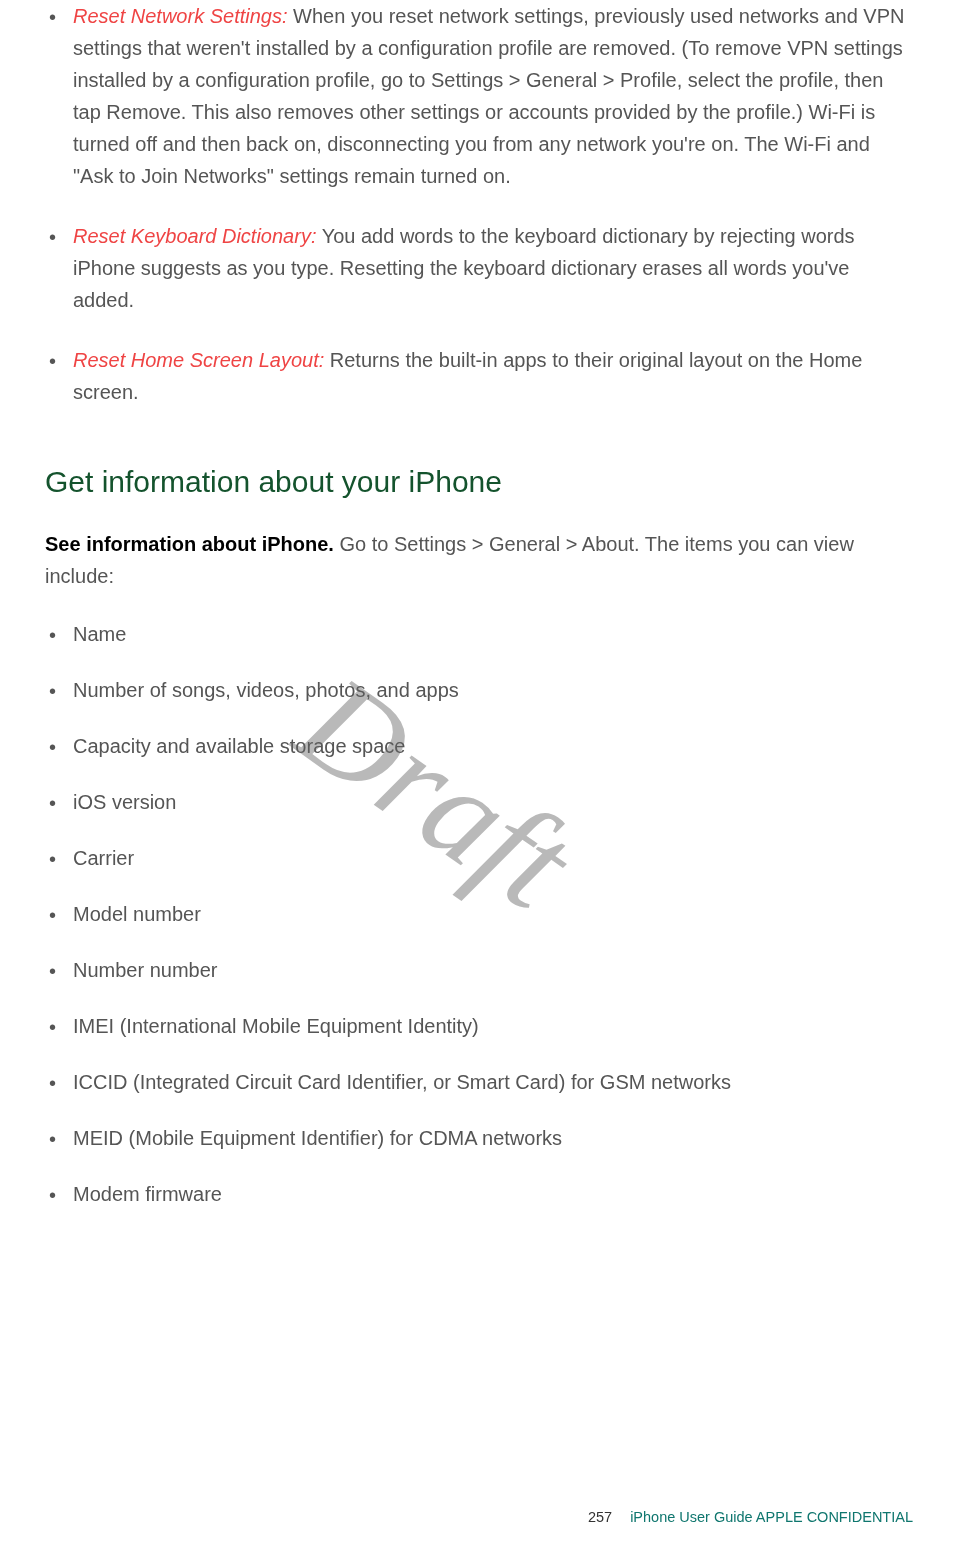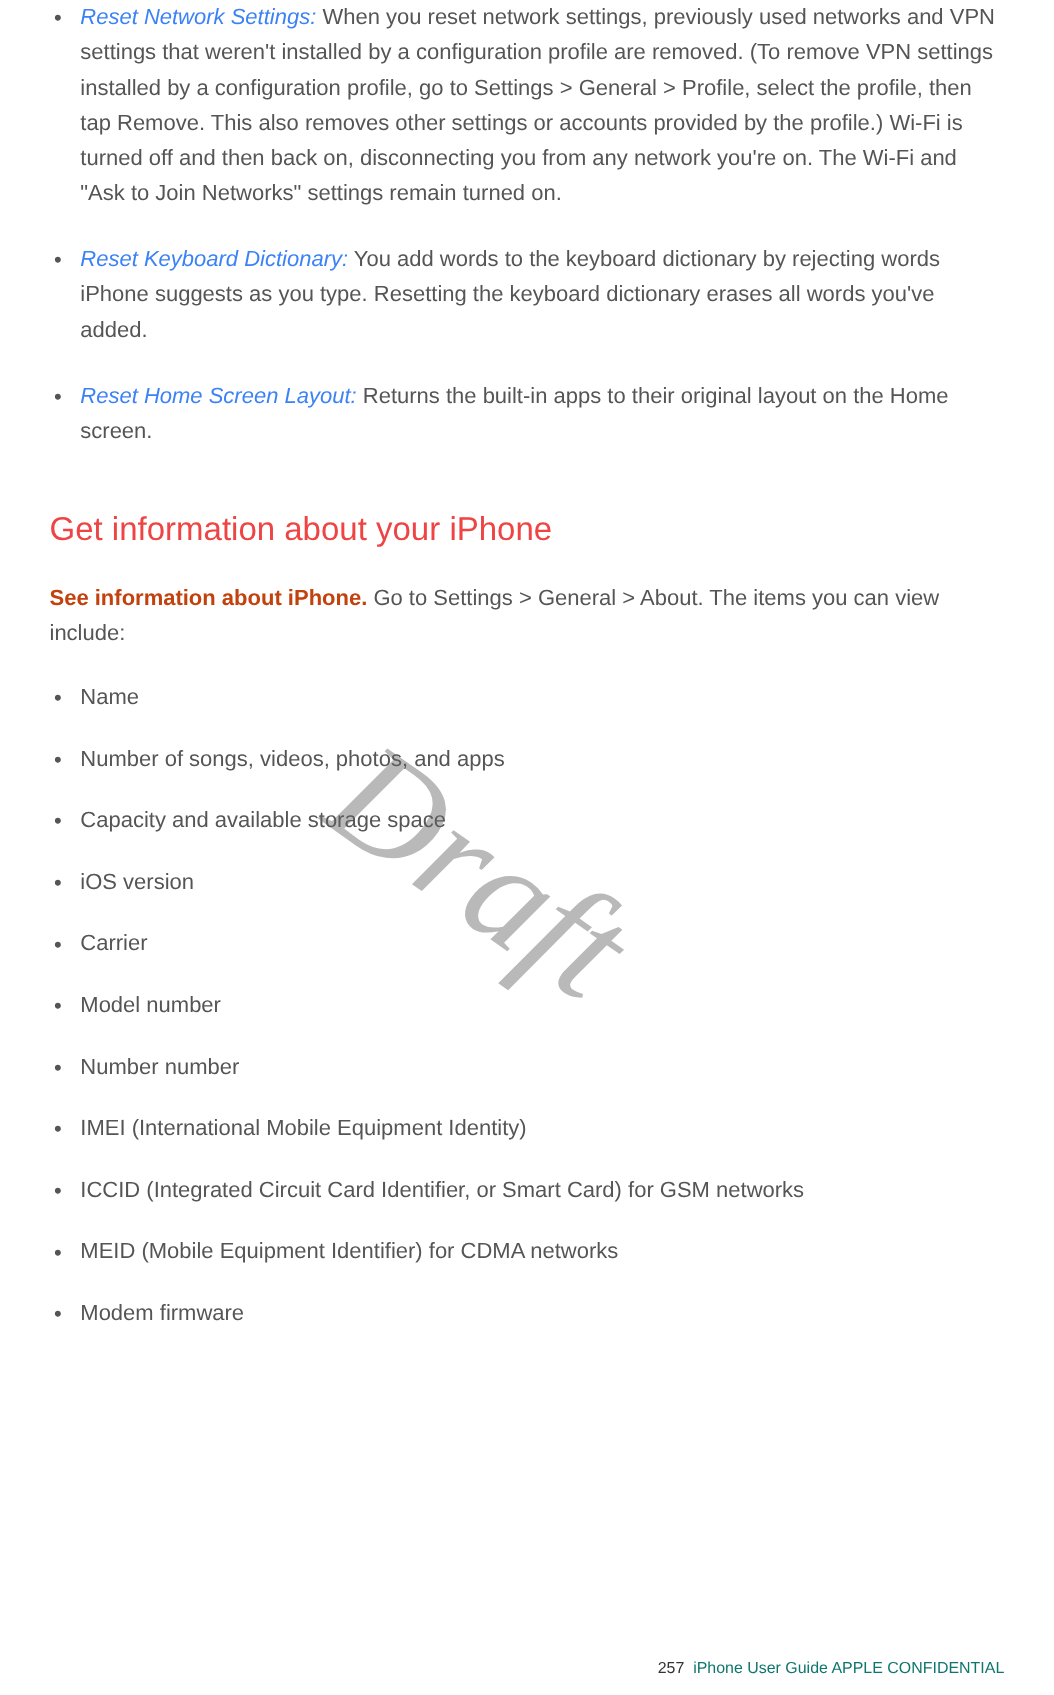--- a/index.html
+++ b/index.html
@@ -33,32 +33,32 @@
       left: 4px;
       top: 1px;
       color: #555;
       font-size: 20px;
     }
     .bullet-list.tight li {
       margin-bottom: 24px;
     }
     .term {
       font-style: italic;
-      color: #3b82f6;
+      color: #ef4444;
     }
     .heading {
       font-size: 30px;
       font-weight: 400;
-      color: #ef4444;
+      color: #14532d;
       margin-top: 50px;
       margin-bottom: 22px;
     }
     .bold-lead {
       font-weight: 700;
-      color: #c2410c;
+      color: #000000;
     }
     .intro-para {
       margin-bottom: 26px;
     }
     .watermark {
       position: absolute;
       left: 50%;
       top: 50%;
       transform: translate(-65%, -40%) rotate(35deg);
       font-size: 135px;
@@ -70,21 +70,21 @@
       letter-spacing: 0px;
     }
     .footer {
       position: absolute;
       bottom: 12px;
       right: 45px;
       font-size: 14.5px;
     }
     .footer .page-num {
       color: #333;
-      margin-right: 4px;
+      margin-right: 14px;
     }
     .footer .red-text {
       color: #0f766e;
     }
   </style>
 </head>
 <body>
 
 <ul class="bullet-list">
   <li>

